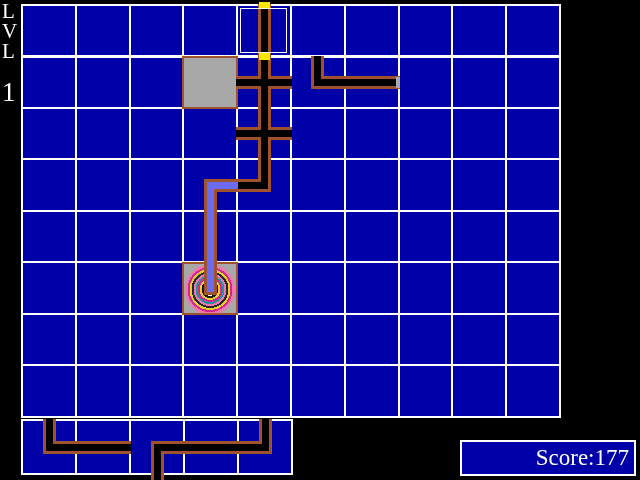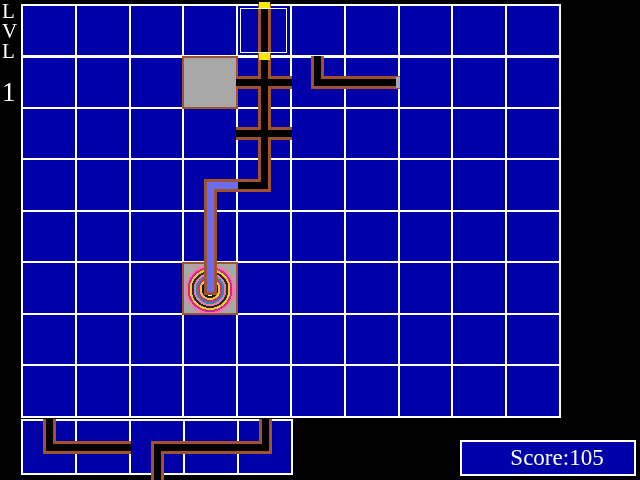--- a/index.html
+++ b/index.html
@@ -17,21 +17,21 @@
            repeating-linear-gradient(to bottom,#fff 0 2px,transparent 2px 51.5px);}
   
   #queue{position:absolute;left:21px;top:419px;width:272px;height:56px;
          background-color:#0000A8;
          background-image:
            repeating-linear-gradient(to right,#fff 0 2px,transparent 2px 54px),
            repeating-linear-gradient(to bottom,#fff 0 2px,transparent 2px 54px);}
   
   #scorebox{position:absolute;left:460px;top:440px;width:176px;height:36px;
             background:#0000A8;border:2px solid #fff;box-sizing:border-box;
-            display:flex;justify-content:center;align-items:center;
+            display:flex;justify-content:flex-end;align-items:center;
             padding:0 5px 0 23px;color:#fff;font-size:23px;}
   .pp{position:absolute;}
 </style>
 </head>
 <body>
 
 <div id="screen">
 
   <div id="level">
     <div class="lch">L</div>
@@ -109,16 +109,16 @@
       <div class="pp" style="left: 132.5px; top: 24.5px; width: 31.5px; height: 7px; background: rgb(0, 0, 0); z-index: 3; box-sizing: border-box;"></div>
       <div class="pp" style="left: 132.5px; top: 24.5px; width: 7px; height: 41.5px; background: rgb(0, 0, 0); z-index: 3; box-sizing: border-box;"></div>
       <div class="pp" style="left: 162px; top: 24.5px; width: 31.5px; height: 7px; background: rgb(0, 0, 0); z-index: 3; box-sizing: border-box;"></div>
       <div class="pp" style="left: 186.5px; top: 24.5px; width: 31.5px; height: 7px; background: rgb(0, 0, 0); z-index: 3; box-sizing: border-box;"></div>
       <div class="pp" style="left: 216px; top: 24.5px; width: 31.5px; height: 7px; background: rgb(0, 0, 0); z-index: 3; box-sizing: border-box;"></div>
       <div class="pp" style="left: 240.5px; top: 0px; width: 7px; height: 31.5px; background: rgb(0, 0, 0); z-index: 3; box-sizing: border-box;"></div>
     </div>
 
   <div id="scorebox">
     <span>Score:</span>
-    <span>105</span>
+    <span>177</span>
   </div>
 
 </div>
 
 </body></html>

